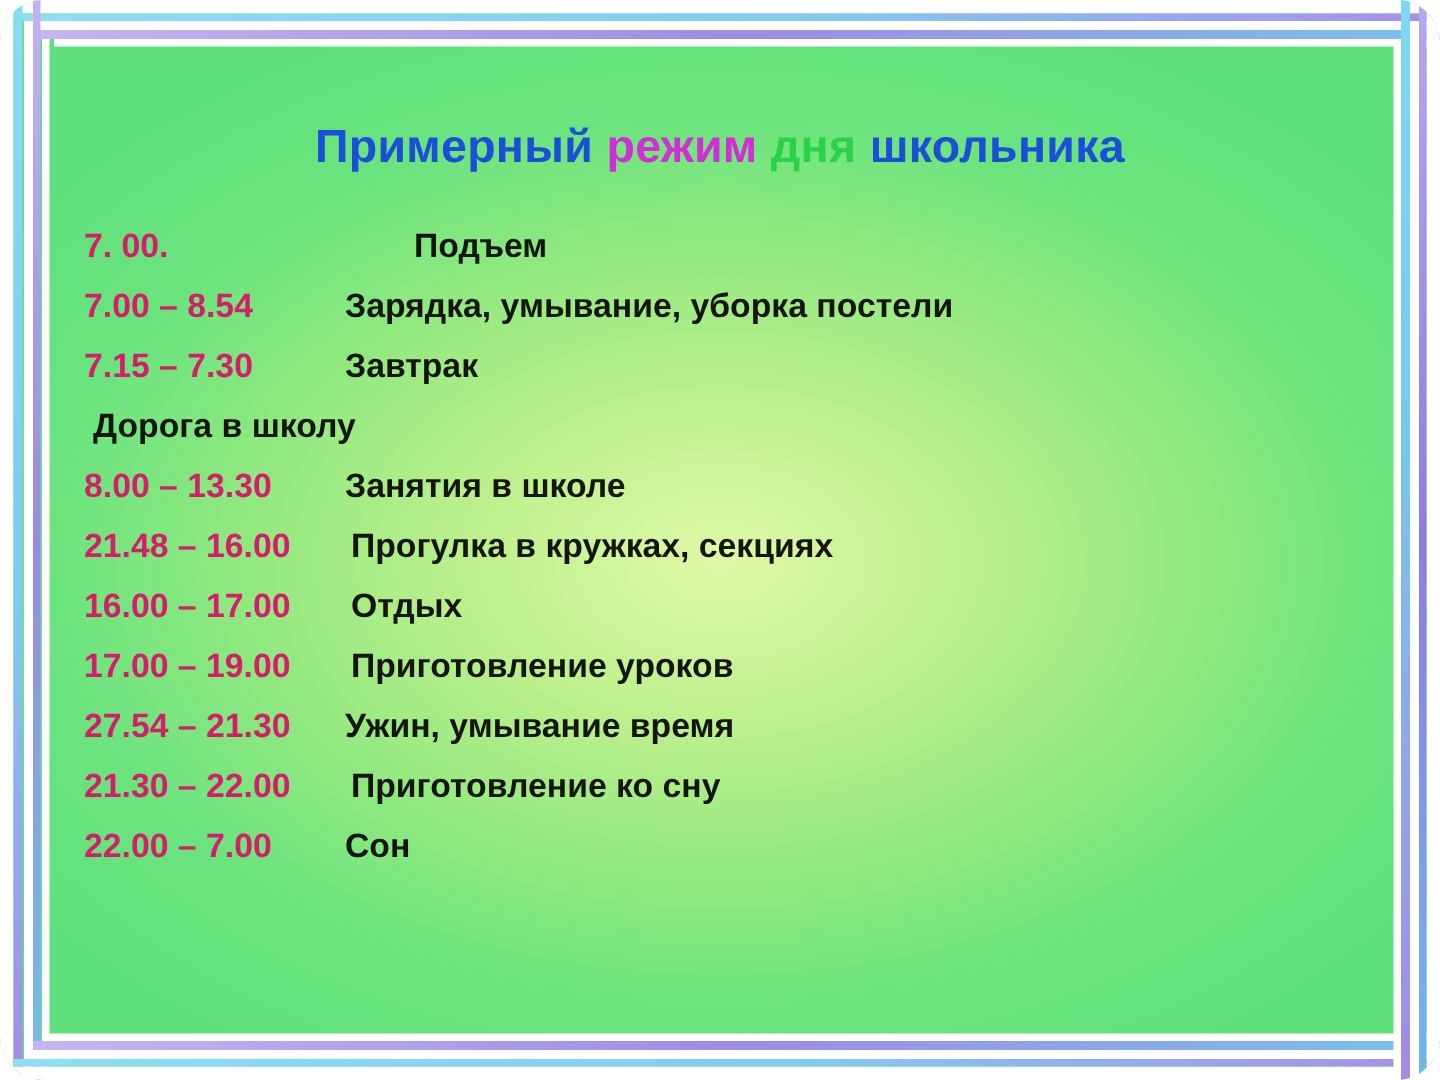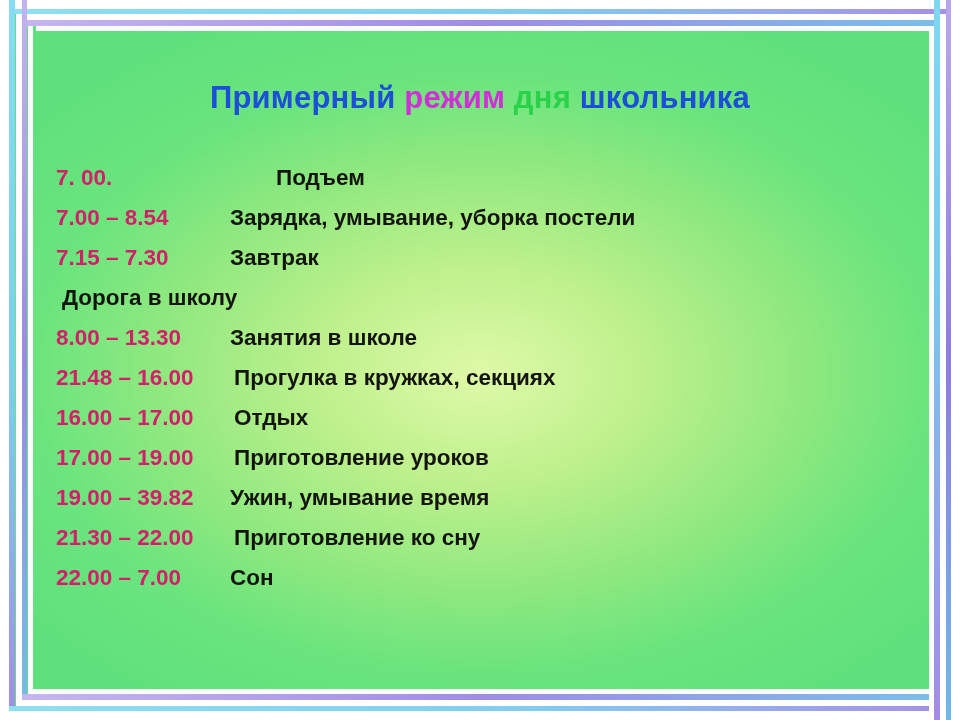--- a/index.html
+++ b/index.html
@@ -19,20 +19,21 @@
     width: 960px;
     height: 720px;
     box-sizing: border-box;
     background: radial-gradient(ellipse 62% 55% at 50% 52%,
                   #dff9a8 0%,
                   #bdf08c 28%,
                   #8ee87f 55%,
                   #6be47e 75%,
                   #5fe07c 100%);
     overflow: hidden;
+    border-radius: 29px;
   }
 
   
   .stripe {
     position: absolute;
     background: #ffffff;
   }
   .stripe-top-1 { left: 0;  top: 0;   width: 960px; height: 9px;  background:#ffffff; }
   .stripe-top-2 { left: 24px; top: 14px; width: 936px; height: 6px; background:#ffffff; }
   .stripe-top-3 { left: 36px; top: 26px; width: 924px; height: 5px; background:#ffffff; }
@@ -78,21 +79,21 @@
     font-weight: bold;
     letter-spacing: 0.2px;
     white-space: nowrap;
   }
   .title .w1 { color: #1b4fd8; }
   .title .w2 { color: #d12fd6; }
   .title .w3 { color: #2ad24a; }
   .title .w4 { color: #1b4fd8; }
 
   .schedule {
-    margin-top: 42px;
+    margin-top: 28px;
     padding-left: 14px;
   }
   .row {
     display: flex;
     align-items: baseline;
     height: 40px;
     line-height: 40px;
     font-size: 22.5px;
     font-weight: bold;
     white-space: nowrap;
@@ -184,21 +185,21 @@
         <span class="time">16.00 – 17.00</span>
         <span class="desc">Отдых</span>
       </div>
 
       <div class="row indent-2">
         <span class="time">17.00 – 19.00</span>
         <span class="desc">Приготовление уроков</span>
       </div>
 
       <div class="row indent-3">
-        <span class="time">19.00 – 39.82</span>
+        <span class="time">27.54 – 21.30</span>
         <span class="desc">Ужин, умывание время</span>
       </div>
 
       <div class="row indent-2">
         <span class="time">21.30 – 22.00</span>
         <span class="desc">Приготовление ко сну</span>
       </div>
 
       <div class="row indent-3">
         <span class="time">22.00 – 7.00</span>

